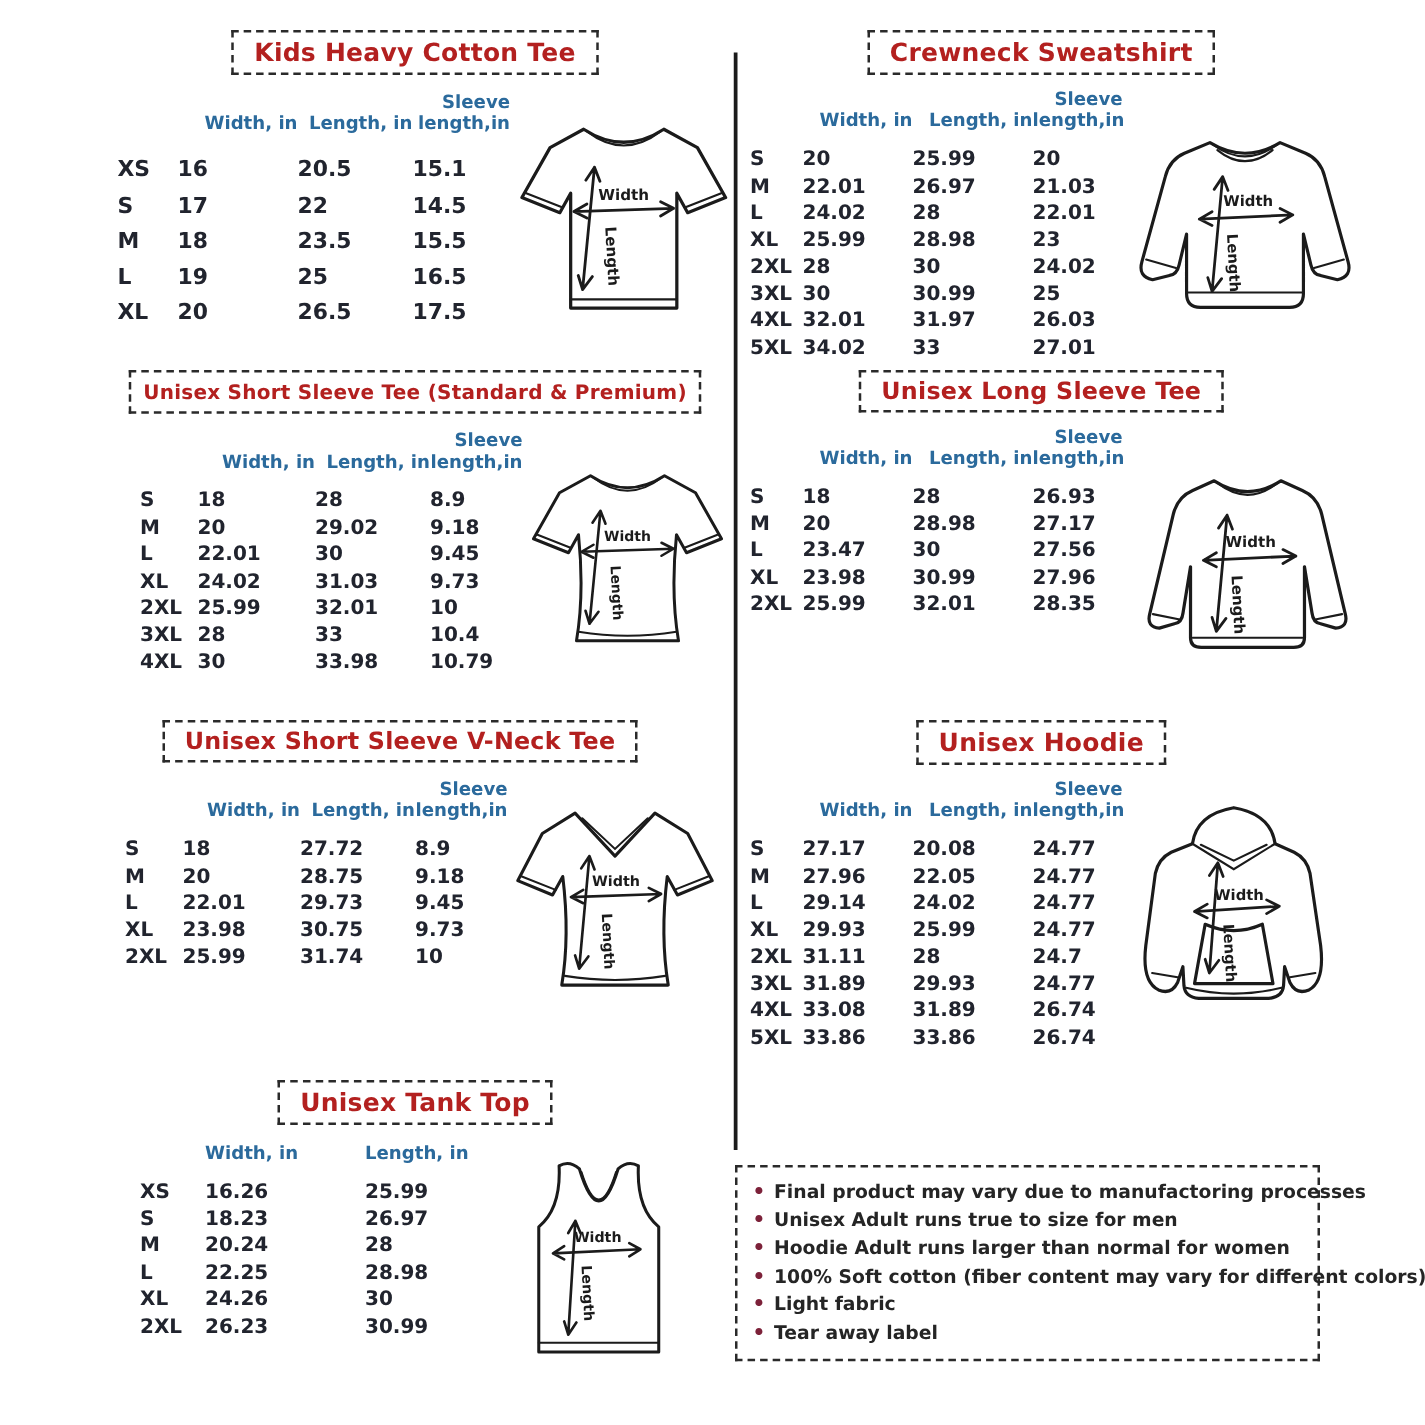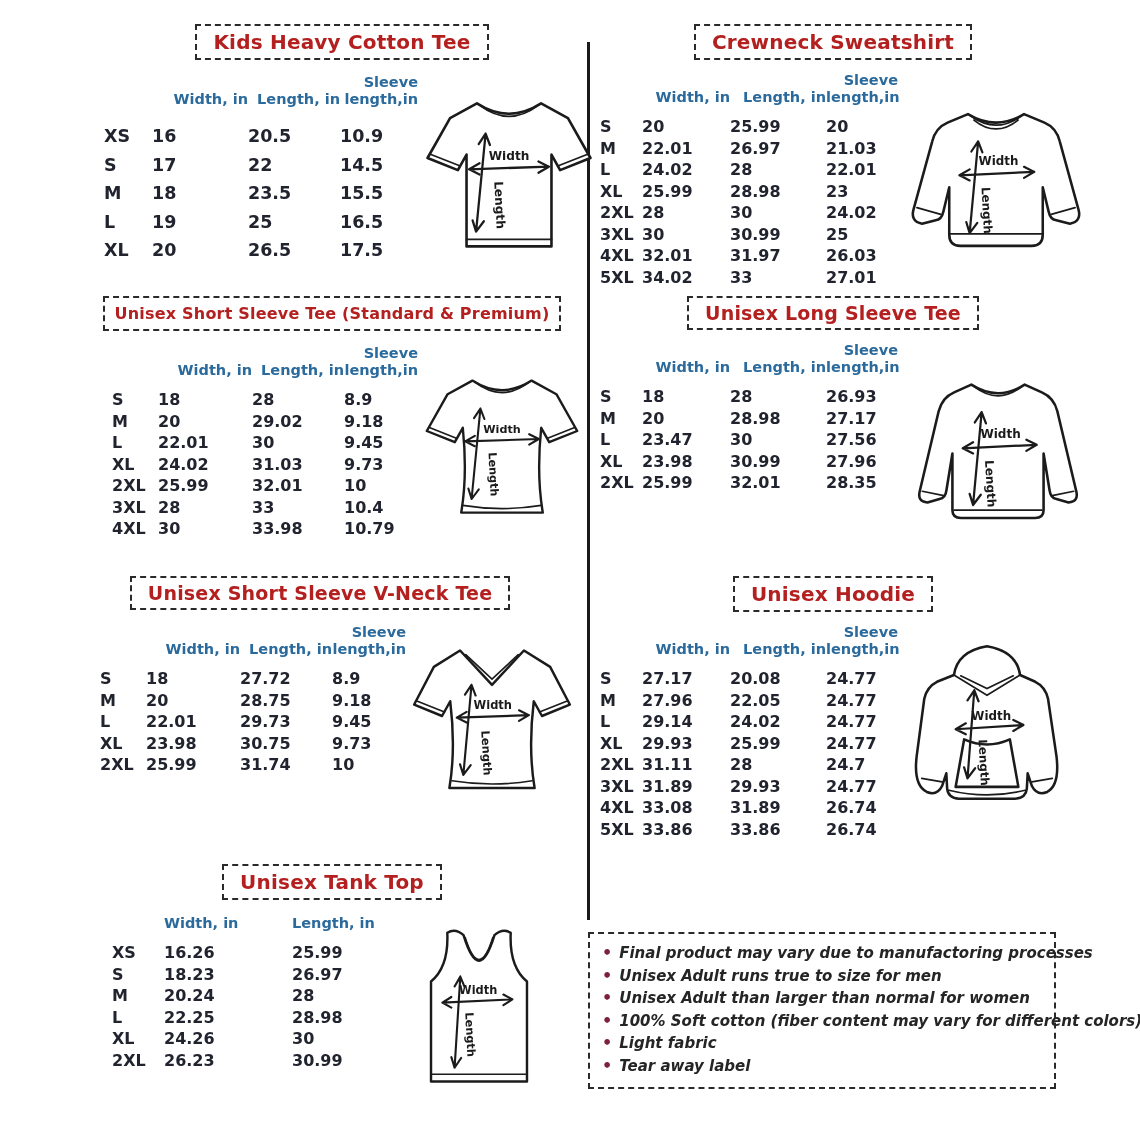--- a/index.html
+++ b/index.html
@@ -49,50 +49,50 @@
   .body-fill{fill:#ffffff;stroke:#1b1b1b;stroke-width:3;stroke-linejoin:round;}
   .thin{fill:none;stroke:#1b1b1b;stroke-width:2;stroke-linecap:round;}
   .arr{fill:none;stroke:#1b1b1b;stroke-width:2.6;stroke-linecap:round;stroke-linejoin:round;}
   .diag-label{font-family:"DejaVu Sans","Liberation Sans",sans-serif;font-weight:bold;font-size:14px;fill:#1b1b1b;}
 
   
   #notes{
     position:absolute;border:2.5px dashed #2a2a2a;background:#fff;
     padding:8px 12px 10px 12px;box-sizing:border-box;
   }
-  #notes ul{margin:0;padding:0;list-style:none;font-style:italic;}
+  #notes ul{margin:0;padding:0;list-style:none;}
   #notes li{
     font-size:15px;font-weight:bold;color:#252525;line-height:21.5px;white-space:nowrap;
   }
   #notes li::before{content:"\2022";color:#7c2139;margin-right:7px;font-size:16px;}
 </style>
 </head>
 <body>
 
 <div id="canvas">
 
   <div id="divider"></div>
 
-  <div class="section" id="sec-kids" style="top:24px;left:94px;width:496px;">
+  <div class="section" id="sec-kids" style="top:24px;left:84px;width:496px;">
     <div class="title-wrap"><span class="title-box">Kids Heavy Cotton Tee</span></div>
     <div class="content">
       <div class="table-block">
         <div class="thead g4k">
           <div class="hc"></div>
           <div class="hc">Width, in</div>
           <div class="hc">Length, in</div>
           <div class="hc">Sleeve
 length,in</div>
         </div>
         <div class="tbody">
             <div class="trow g4k">
               <div class="tcell col0">XS</div>
               <div class="tcell col1">16</div>
               <div class="tcell col2">20.5</div>
-              <div class="tcell col3">10.9</div>
+              <div class="tcell col3">15.1</div>
             </div>
             <div class="trow g4k">
               <div class="tcell col0">S</div>
               <div class="tcell col1">17</div>
               <div class="tcell col2">22</div>
               <div class="tcell col3">14.5</div>
             </div>
             <div class="trow g4k">
               <div class="tcell col0">M</div>
               <div class="tcell col1">18</div>
@@ -520,20 +520,20 @@
           <text class="diag-label" transform="translate(58 108) rotate(87)">Length</text>
         </svg>
       </div>
     </div>
   </div>
 
   <div id="notes" style="top:932px;left:588px;width:468px;">
     <ul>
       <li>Final product may vary due to manufactoring processes</li>
       <li>Unisex Adult runs true to size for men</li>
-      <li>Unisex Adult than larger than normal for women</li>
+      <li>Hoodie Adult runs larger than normal for women</li>
       <li>100% Soft cotton (fiber content may vary for different colors)</li>
       <li>Light fabric</li>
       <li>Tear away label</li>
     </ul>
   </div>
 
 </div>
 
 </body></html>

